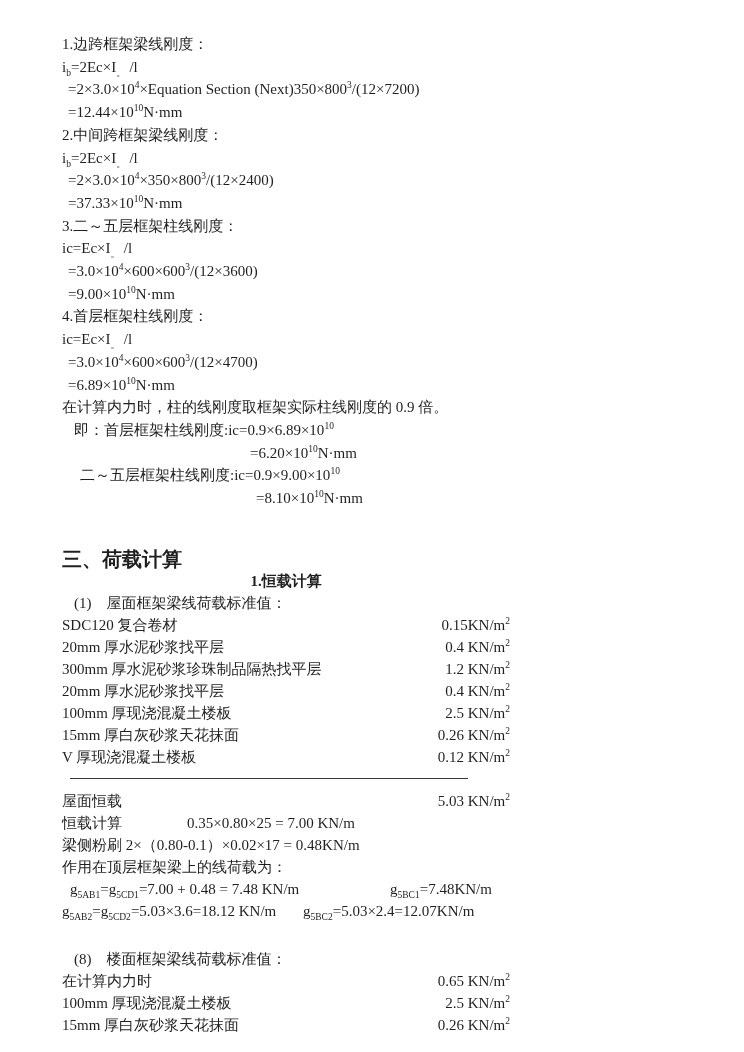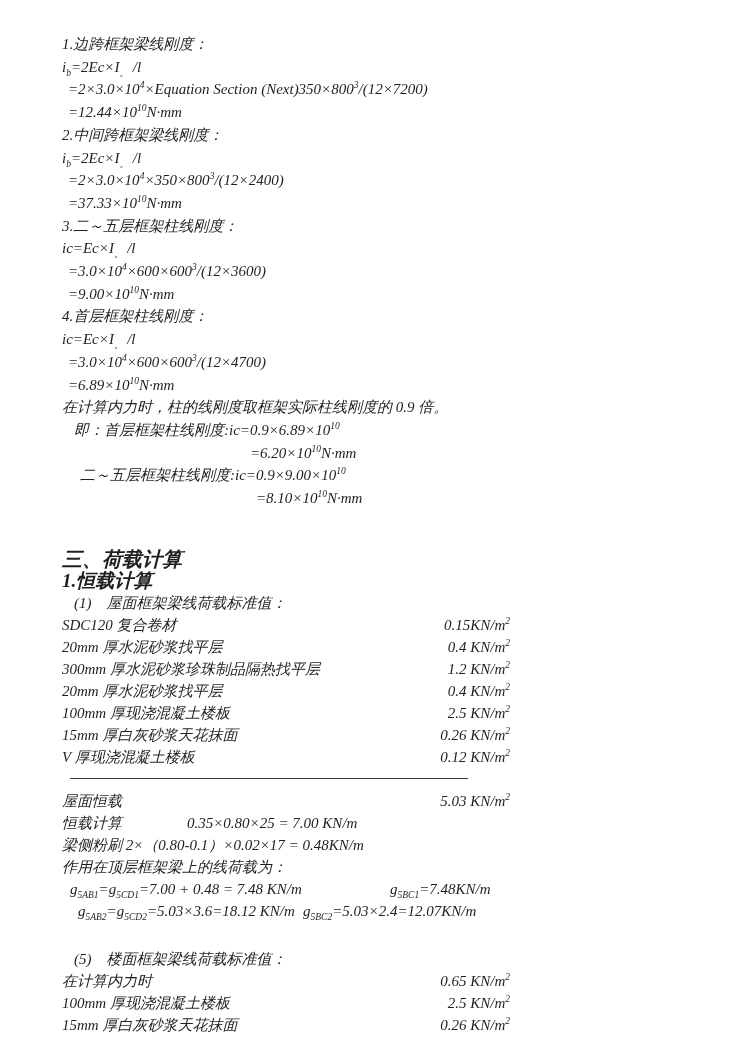--- a/index.html
+++ b/index.html
@@ -1,26 +1,26 @@
 <!DOCTYPE html>
 <html><head>
 <meta charset="utf-8">
 <style>
   html,body{margin:0;padding:0;}
   body{
     width:744px;height:1052px;background:#ffffff;overflow:hidden;position:relative;
     font-family:"Liberation Serif","DejaVu Serif",serif;
     font-size:15px;color:#1f1f1f;
   }
-  .doc{position:absolute;left:62px;top:33px;width:448px;font-style:italic;}
+  .doc{position:absolute;left:62px;top:33px;width:448px;}
   .sec1{line-height:22.7px;}
   .sec2{line-height:22px;margin-top:38px;}
   .line{white-space:nowrap;}
   .h1{font-weight:bold;font-size:20px;}
-  .h2{font-weight:bold;font-size:19px;}
+  .h2{font-weight:bold;font-size:15px;text-align:center;}
   .ind0{padding-left:0;}
   .ind1{padding-left:6px;}
   .ind2{padding-left:12px;}
   .ind3{padding-left:18px;}
   .ind4{padding-left:188px;}
   .ind5{padding-left:194px;}
   .row{display:flex;justify-content:space-between;}
   .row .val{text-align:center;}
   .pair{position:relative;height:22px;}
   .pair .pitem{position:absolute;top:0;white-space:nowrap;}
@@ -100,25 +100,25 @@
         <span class="pitem" style="left: 0px;">恒载计算</span>
         <span class="pitem" style="left: 125px;">0.35×0.80×25 = 7.00 KN/m</span>
       </div>
       <div class="line ind0">梁侧粉刷 2×（0.80-0.1）×0.02×17 = 0.48KN/m</div>
       <div class="line ind0">作用在顶层框架梁上的线荷载为：</div>
       <div class="pair">
         <span class="pitem" style="left: 8px; text-align: right;">g<sub>5AB1</sub>=g<sub>5CD1</sub>=7.00 + 0.48 = 7.48 KN/m</span>
         <span class="pitem" style="left: 328px;">g<sub>5BC1</sub>=7.48KN/m</span>
       </div>
       <div class="pair">
-        <span class="pitem" style="left: 16px;">g<sub>5AB2</sub>=g<sub>5CD2</sub>=5.03×3.6=18.12 KN/m</span>
+        <span class="pitem" style="left: 0px;">g<sub>5AB2</sub>=g<sub>5CD2</sub>=5.03×3.6=18.12 KN/m</span>
         <span class="pitem" style="left: 241px;">g<sub>5BC2</sub>=5.03×2.4=12.07KN/m</span>
       </div>
       <div class="gap" style="height: 26px;"></div>
-      <div class="line ind2">(5)　楼面框架梁线荷载标准值：</div>
+      <div class="line ind2">(8)　楼面框架梁线荷载标准值：</div>
       <div class="row">
         <span class="lab">在计算内力时</span>
         <span class="val">0.65 KN/m<sup>2</sup></span>
       </div>
       <div class="row">
         <span class="lab">100mm 厚现浇混凝土楼板</span>
         <span class="val">2.5 KN/m<sup>2</sup></span>
       </div>
       <div class="row">
         <span class="lab">15mm 厚白灰砂浆天花抹面</span>

